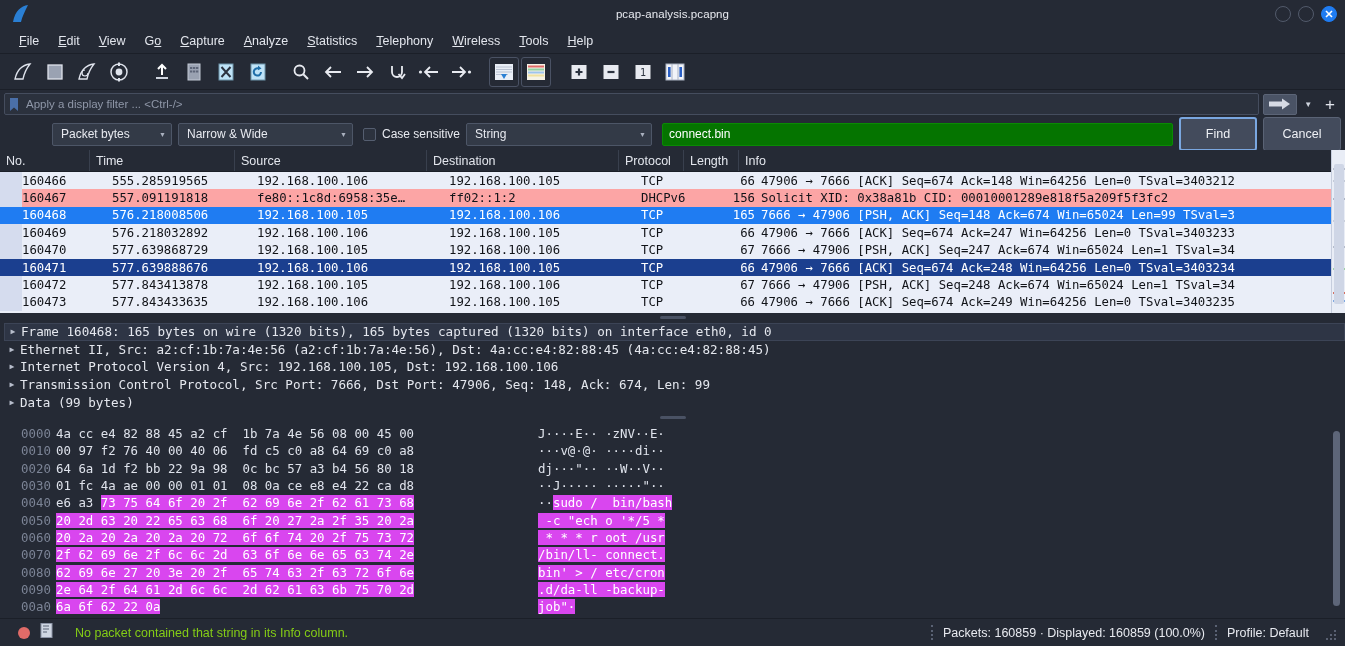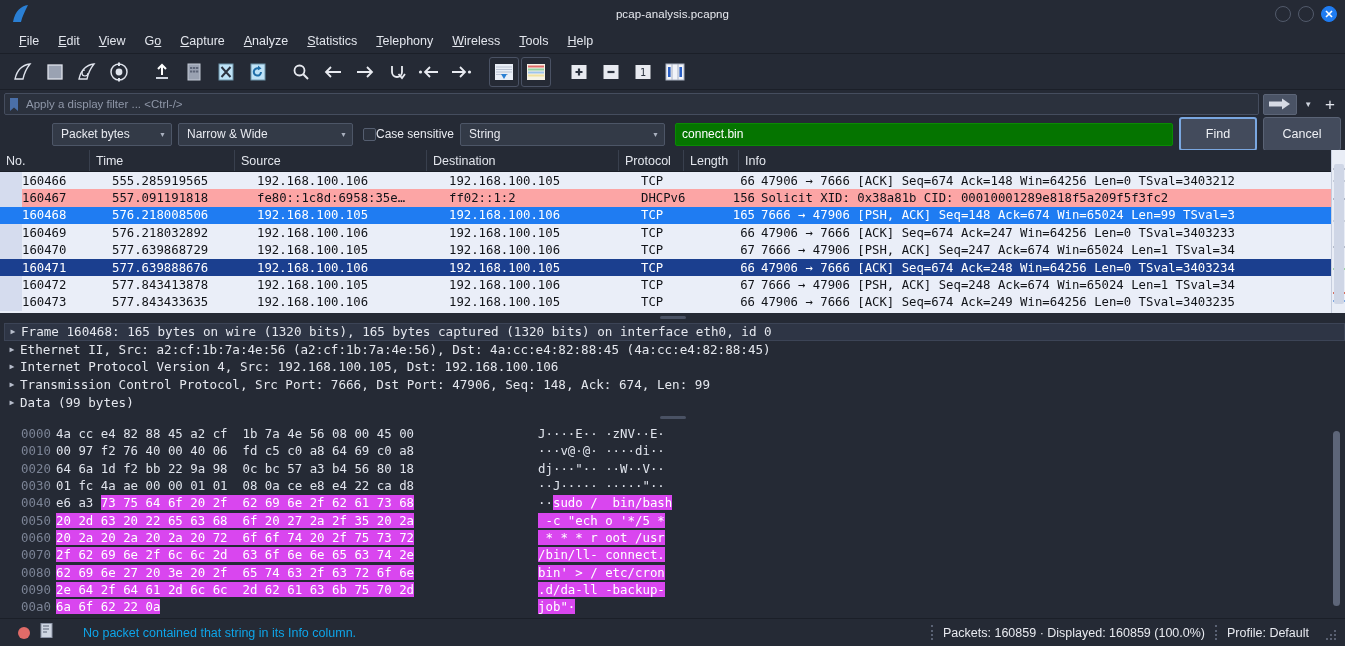--- a/index.html
+++ b/index.html
@@ -73,22 +73,22 @@
   }
   .combo {
     height: 23px; background: #333a47; border: 1px solid #4d5667;
     display: flex; align-items: center; justify-content: space-between;
     padding: 0 5px 0 8px; border-radius: 2px;
   }
   .combo span.lbl { font-size: 12px; color: #e8eaf0; white-space: nowrap; }
   .combo .caret { color: #aab1bf; font-size: 7px; margin-left: 10px; }
   .cb-packetbytes { width: 120px; }
   .cb-narrowwide  { width: 175px; }
-  .cb-string      { width: 205px; }
-  .checkwrap { display: flex; align-items: center; margin-left: 4px; }
+  .cb-string      { width: 186px; }
+  .checkwrap { display: flex; align-items: center; gap: 6px; margin-left: 4px; }
   .checkbox {
     width: 13px; height: 13px; background: #2c323e; border: 1px solid #555e70; border-radius: 2px;
   }
   .check-label { font-size: 12px; color: #e8eaf0; white-space: nowrap; }
   .search-field {
     flex: 1; height: 23px; background: #057400; border: 1px solid #0a8a04;
     display: flex; align-items: center; padding-left: 6px; border-radius: 2px; margin-left: 4px;
   }
   .search-field .val { font-size: 12px; color: #ffffff; }
   .btn {
@@ -167,21 +167,21 @@
   }
   .hx-thumb { position: absolute; left: 2px; right: 2px; top: 4px; bottom: 4px;
     background: #5d6578; border-radius: 4px; }
 
   
   .statusbar {
     height: 28px; flex: 0 0 28px; display: flex; align-items: center;
     background: #252a35; border-top: 1px solid #1b1f28; padding: 0 8px; gap: 10px;
   }
   .stat-dot { width: 12px; height: 12px; border-radius: 50%; background: #e06b68; margin-left: 10px; }
-  .stat-msg { font-size: 12.5px; color: #0ea5e9; margin-left: 20px; }
+  .stat-msg { font-size: 12.5px; color: #84cc16; margin-left: 12px; }
   .vsep { width: 2px; height: 15px; border-left: 2px dotted #5a6274; }
   .stat-right { font-size: 12.5px; color: #e8eaf0; white-space: nowrap; }
   .spacer { flex: 1; }
   .resize-grip { width: 12px; height: 12px; margin-left: 6px; }
 </style>
 </head>
 <body>
 
 <div id="app">
 

